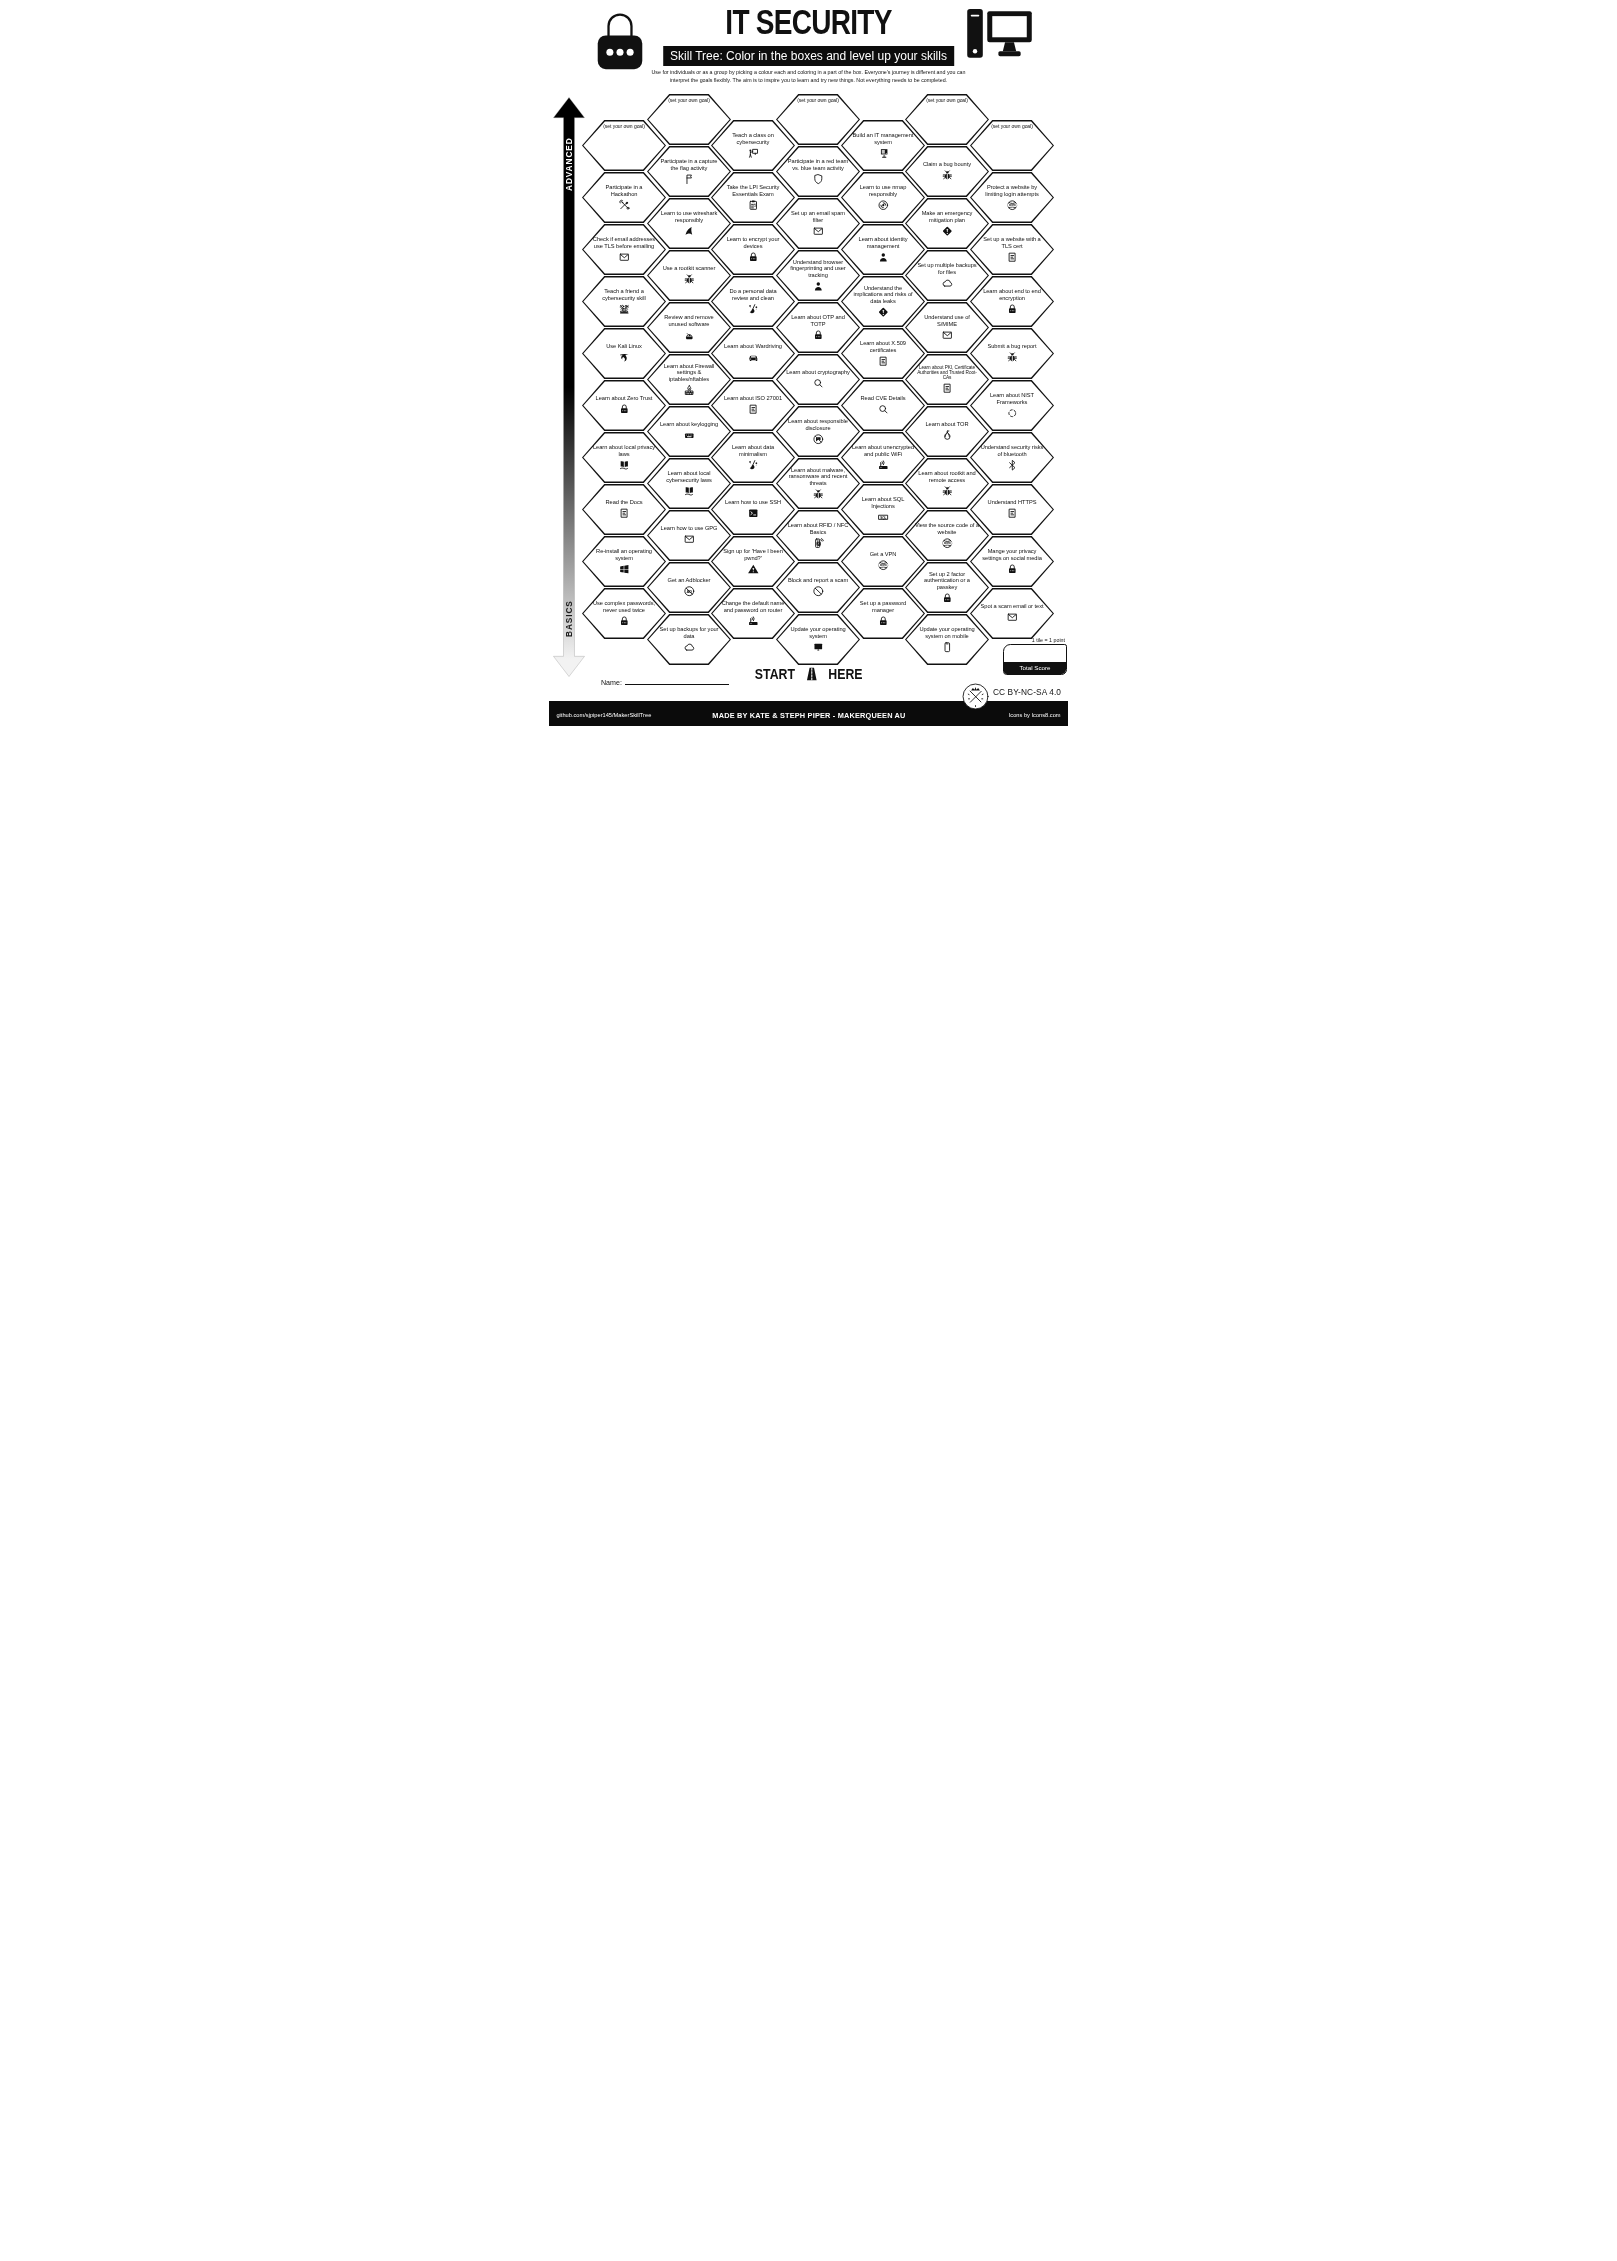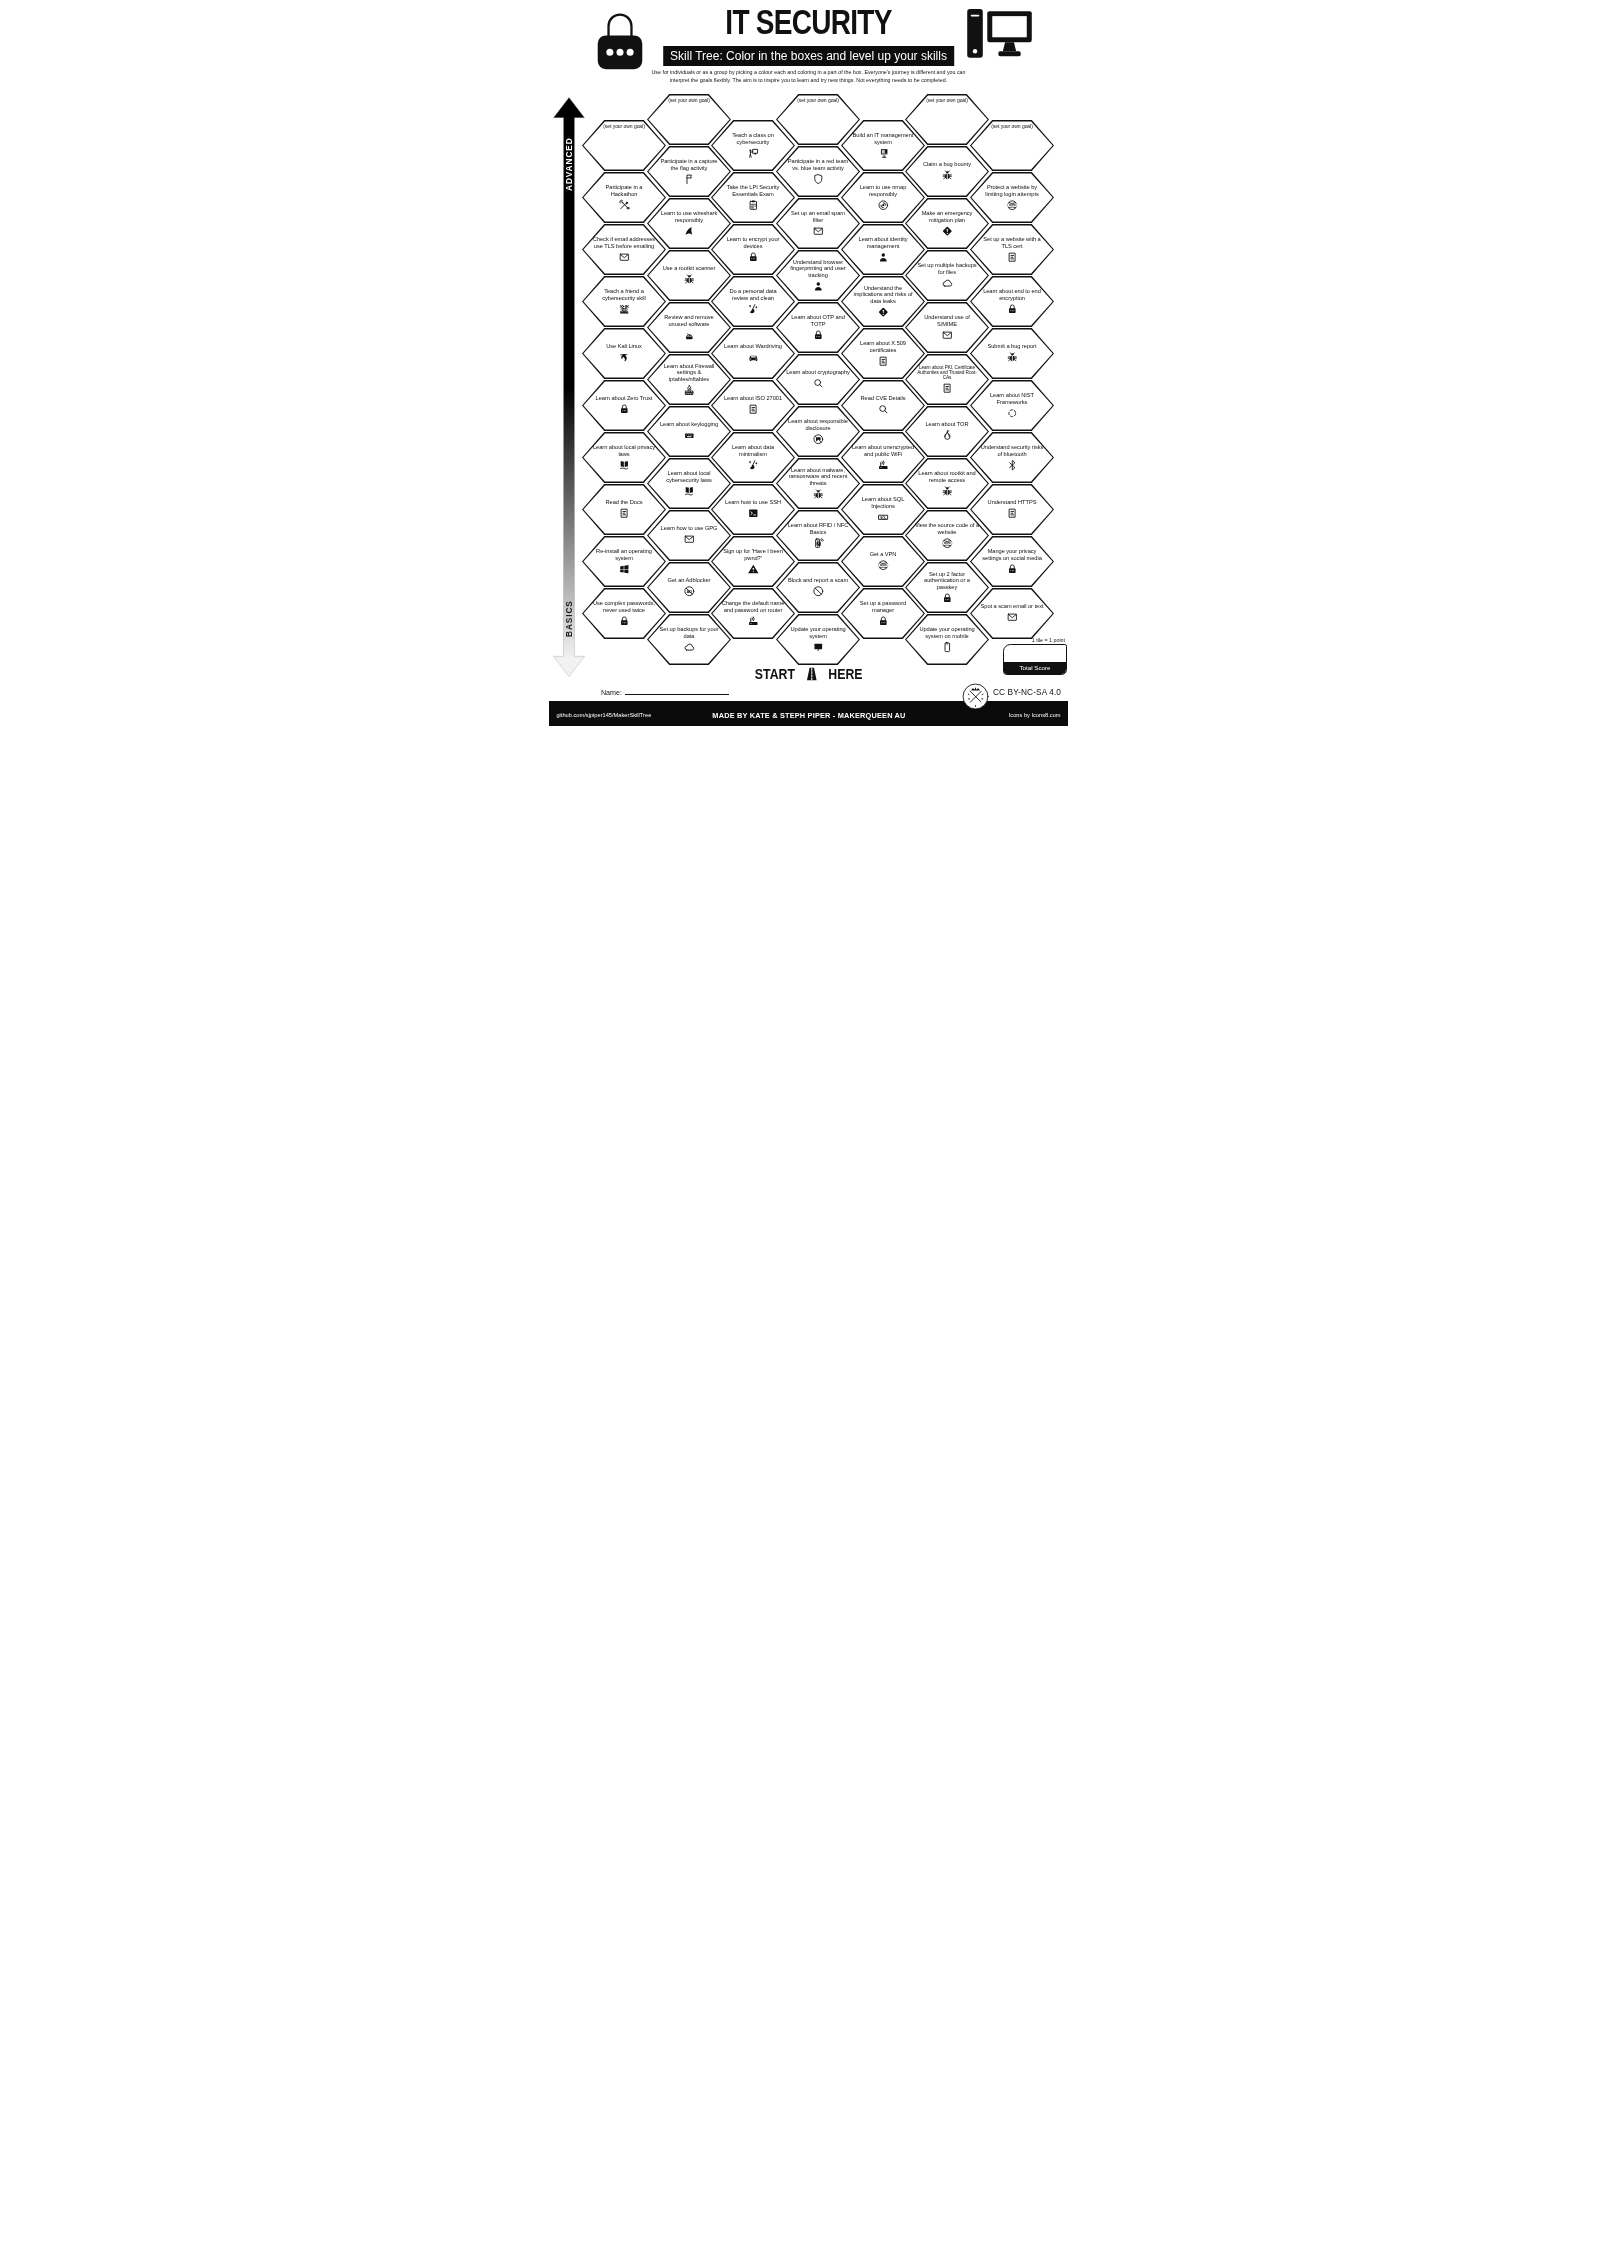--- a/index.html
+++ b/index.html
@@ -38,21 +38,21 @@
   .hex.goal .hx-inner { justify-content:flex-start; padding-top:1.4px; }
   .hex.goal .hx-label { font-size:5px; }
   .hex.small .hx-label { font-size:4.7px; }
   .icon { width:16.6px; height:12.4px; flex:0 0 auto; }
 
   
   .start-row { position:absolute; top:664px; left:0; right:0; display:flex;
                align-items:center; justify-content:center; gap:5.5px; }
   .start-word { font-size:14.7px; font-weight:900; transform:scaleX(.84); letter-spacing:0; }
   .road { width:15.6px; height:20px; }
-  .name-row { position:absolute; left:52px; top:678px; font-size:7.1px;margin-top:10px; }
+  .name-row { position:absolute; left:52px; top:678px; font-size:7.1px; }
   .name-line { display:inline-block; width:104px; border-bottom:1.1px solid #111;
                height:6px; margin-left:2.8px; }
   .tile-note { position:absolute; left:450px; width:66px; text-align:right; top:637px; font-size:5.3px; }
   .score-box { position:absolute; left:454px; top:644px; width:62px; height:28.5px;
                border:1.6px solid #111; border-radius:7.4px 2.3px 5.5px 3.7px; display:flex;
                flex-direction:column; overflow:hidden; background:#fff; }
   .score-space { flex:1; }
   .score-tab { height:11.5px; background:#111; color:#fff; display:flex; align-items:center;
                justify-content:center; font-size:6.2px; }
   .cc-logo { position:absolute; left:413px; top:683px; width:27px; height:27px; z-index:3; }

